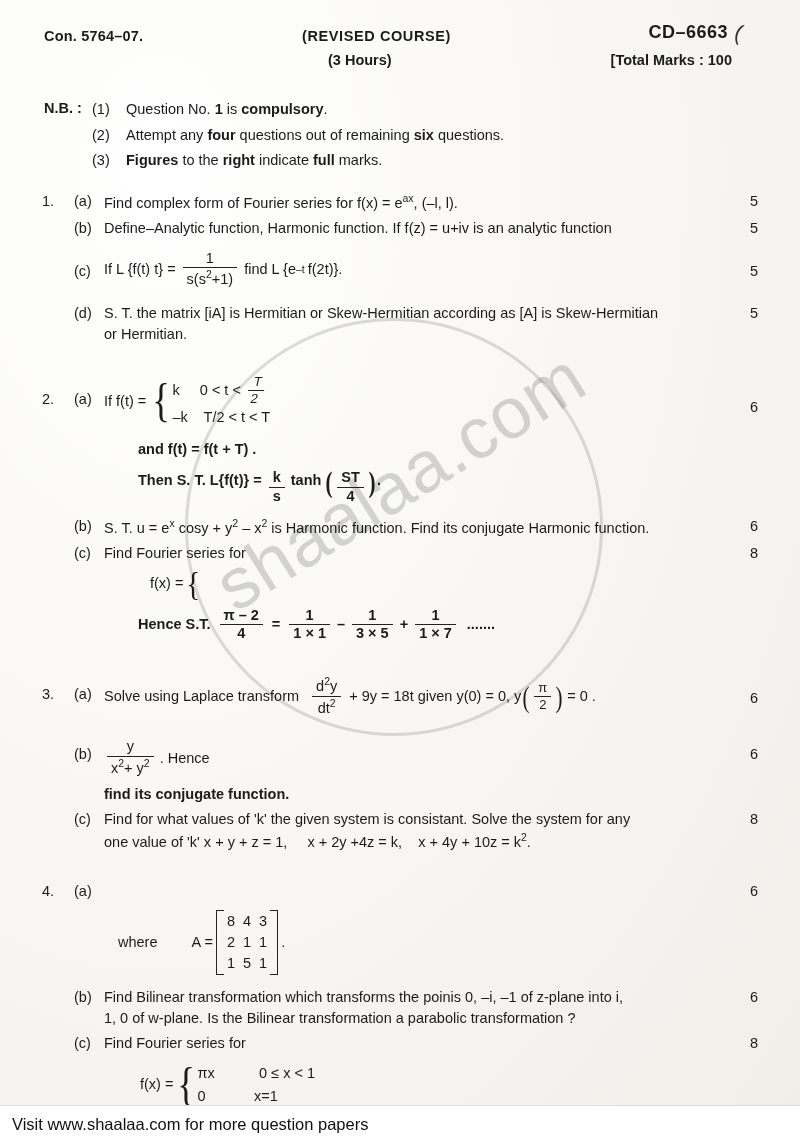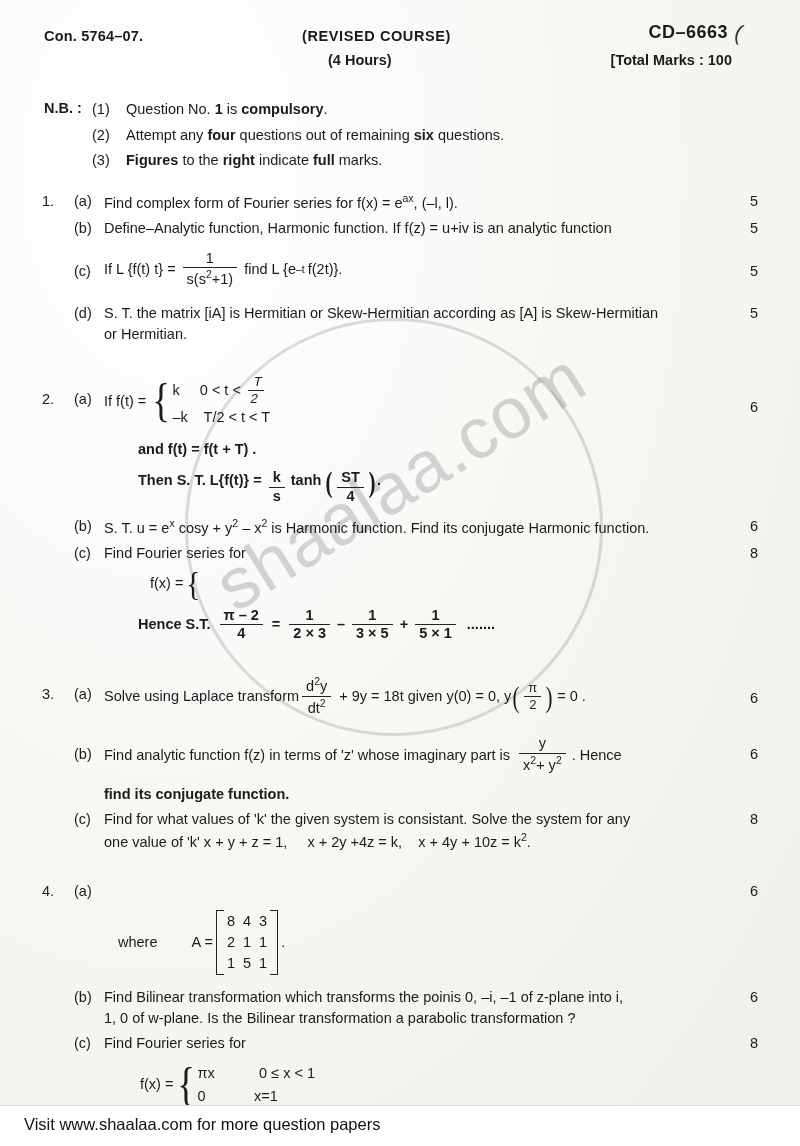--- a/index.html
+++ b/index.html
@@ -249,42 +249,42 @@
     left: 0;
     bottom: 0;
     width: 800px;
     height: 40px;
     background: #ffffff;
     border-top: 1px solid #dedede;
     z-index: 9;
   }
   .footer-text {
     position: absolute;
-    left: 24px;
+    left: 12px;
     top: 9px;
     font-size: 16.5px;
     color: #111;
   }
 </style>
 </head>
 <body>
 
 <div class="page">
 
   <div class="watermark"></div>
   <div class="watermark-text">shaalaa.com</div>
 
   <div class="content">
 
     <div class="hdr">
       <div class="con-no">Con. 5764–07.</div>
       <div class="revised">(REVISED COURSE)</div>
       <div class="cd-no">CD–6663</div>
       <div class="cd-tick">(</div>
-      <div class="hours">(4 Hours)</div>
+      <div class="hours">(3 Hours)</div>
       <div class="marks">[Total Marks : 100</div>
     </div>
 
     <div class="nb">
       <span class="nb-label">N.B. :</span>
       <ul class="nb-list">
         <li>
           <span class="nb-num">(1)</span><span>Question No. <b>1</b> is <b>compulsory</b>.</span>
         </li>
         <li>
@@ -394,64 +394,63 @@
       <div class="indent" style="margin-top:10px;">
         <span class="mrow" style="display:inline-flex;align-items:center;">
           <span style="margin-right:6px;">Hence S.T.</span>
           <span class="frac">
             <span class="num">π – 2</span>
             <span class="den">4</span>
           </span>
           <span style="margin:0 6px;">=</span>
           <span class="frac">
             <span class="num">1</span>
-            <span class="den">2 × 3</span>
+            <span class="den">1 × 1</span>
           </span>
           <span style="margin:0 4px;">–</span>
           <span class="frac">
             <span class="num">1</span>
             <span class="den">3 × 5</span>
           </span>
           <span style="margin:0 4px;">+</span>
           <span class="frac">
             <span class="num">1</span>
-            <span class="den">5 × 1</span>
+            <span class="den">1 × 7</span>
           </span>
           <span style="margin-left:8px;">.......</span>
         </span>
       </div>
     </div>
 
     <div class="qblock" style="margin-top:34px;">
       <div class="qnum" style="top:8px;">3.</div>
 
       <div class="part" style="min-height:44px;">
         <span class="plabel" style="top:8px;">(a)</span>
         <span class="mrow" style="display:inline-flex;align-items:center;">
-          <span style="">Solve using Laplace transform</span>
+          <span style="margin-right:10px;">Solve using Laplace transform</span>
           <span class="frac">
             <span class="num"><span>d</span><sup>2</sup><span>y</span></span>
             <span class="den"><span>dt</span><sup>2</sup></span>
           </span>
           <span style="margin-left:5px;">+ 9y = 18t  given y(0) = 0, y</span>
           <span class="paren">(</span>
           <span class="frac sfrac">
             <span class="num">π</span>
             <span class="den">2</span>
           </span>
           <span class="paren">)</span>
           <span style="margin-left:3px;">= 0 .</span>
         </span>
         <span class="marknum" style="top:12px;">6</span>
       </div>
 
       <div class="part" style="margin-top:16px;min-height:44px;">
         <span class="plabel" style="top:8px;">(b)</span>
         <span class="mrow" style="display:inline-flex;align-items:center;">
-          <span style="margin-right:6px;">Find analytic function f(z) in terms of 'z' whose imaginary part is</span>
           <span class="frac">
             <span class="num">y</span>
             <span class="den"><span>x</span><sup>2</sup><span>+ y</span><sup>2</sup></span>
           </span>
           <span style="margin-left:3px;">. Hence</span>
         </span>
         <span class="marknum" style="top:8px;">6</span>
       </div>
       <div class="indent" style="padding-left:104px;margin-top:2px;">
         <span>find its conjugate function.</span>

